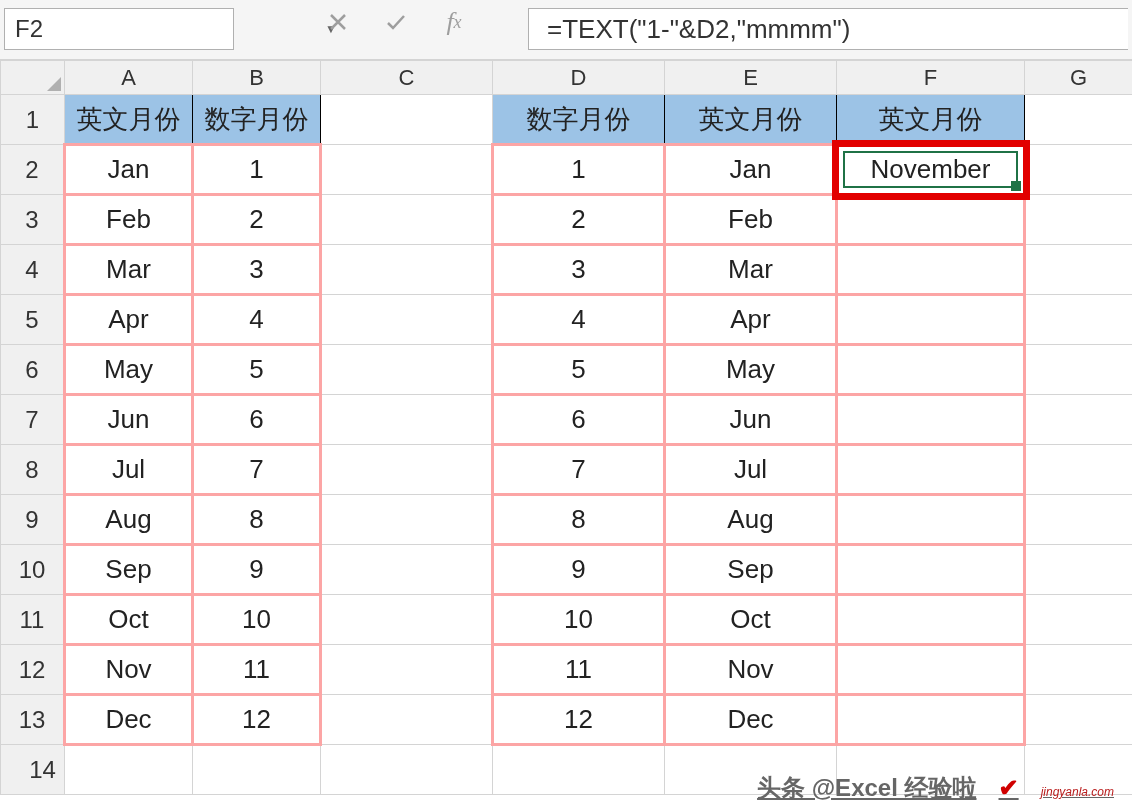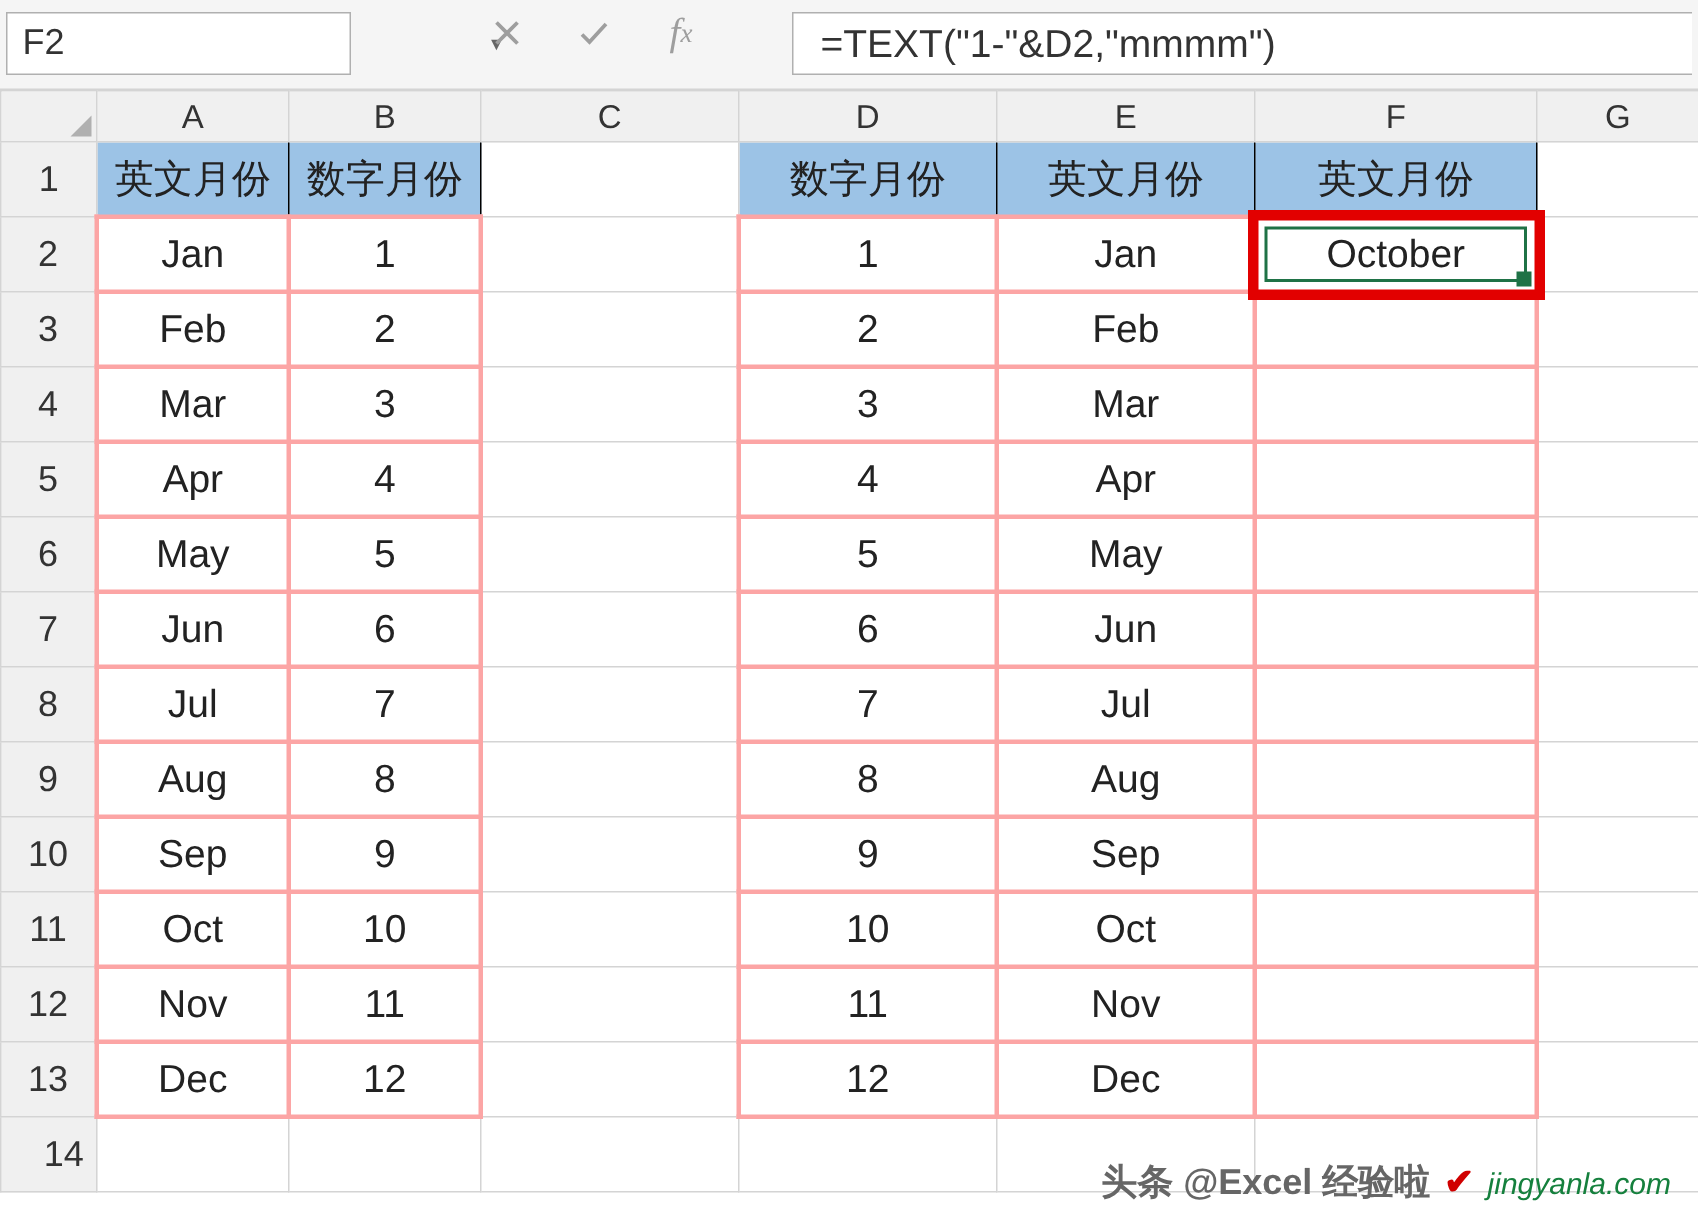--- a/index.html
+++ b/index.html
@@ -148,25 +148,26 @@
       background: #1f7246;
     }
     .watermark {
       position: absolute;
       right: 18px;
       bottom: 2px;
       font-size: 24px;
       color: #666;
       display: flex;
       align-items: baseline;
-      gap: 9px;
+      gap: 22px;
       pointer-events: none;
+      text-decoration: underline;
     }
     .watermark .brand { font-weight: bold; }
-    .watermark .sub { font-size: 20px; color: #15803d; font-style: italic; }
+    .watermark .sub { font-size: 12px; color: #b91c1c; font-style: italic; }
     .watermark .check { color: #d00000; font-weight: bold; }
   </style>
 </head>
 <body>
 
 <div class="formula-bar">
   <div class="name-box-wrap">
     <input class="name-box" value="F2" style="">
     <span class="name-box-arrow">▼</span>
   </div>
@@ -220,21 +221,21 @@
       <td class="cell"></td>
     </tr>
     <tr>
       <td class="rowhdr">2</td>
       <td class="cell data-cell">Jan</td>
       <td class="cell data-cell">1</td>
       <td class="cell"></td>
       <td class="cell data-cell">1</td>
       <td class="cell data-cell">Jan</td>
       <td class="cell data-cell selected-cell">
-        <span>October</span>
+        <span>November</span>
         <span class="selected-inner"></span>
         <span class="fill-handle"></span>
       </td>
       <td class="cell"></td>
     </tr>
     <tr>
       <td class="rowhdr">3</td>
       <td class="cell data-cell">Feb</td>
       <td class="cell data-cell">2</td>
       <td class="cell"></td>

